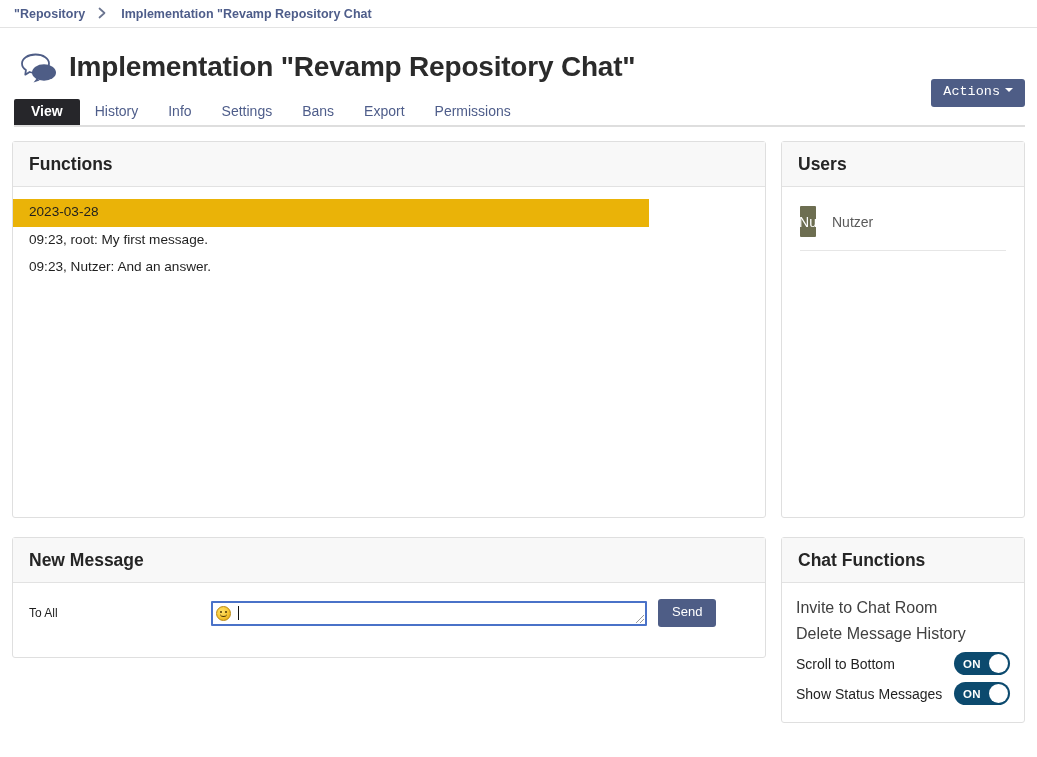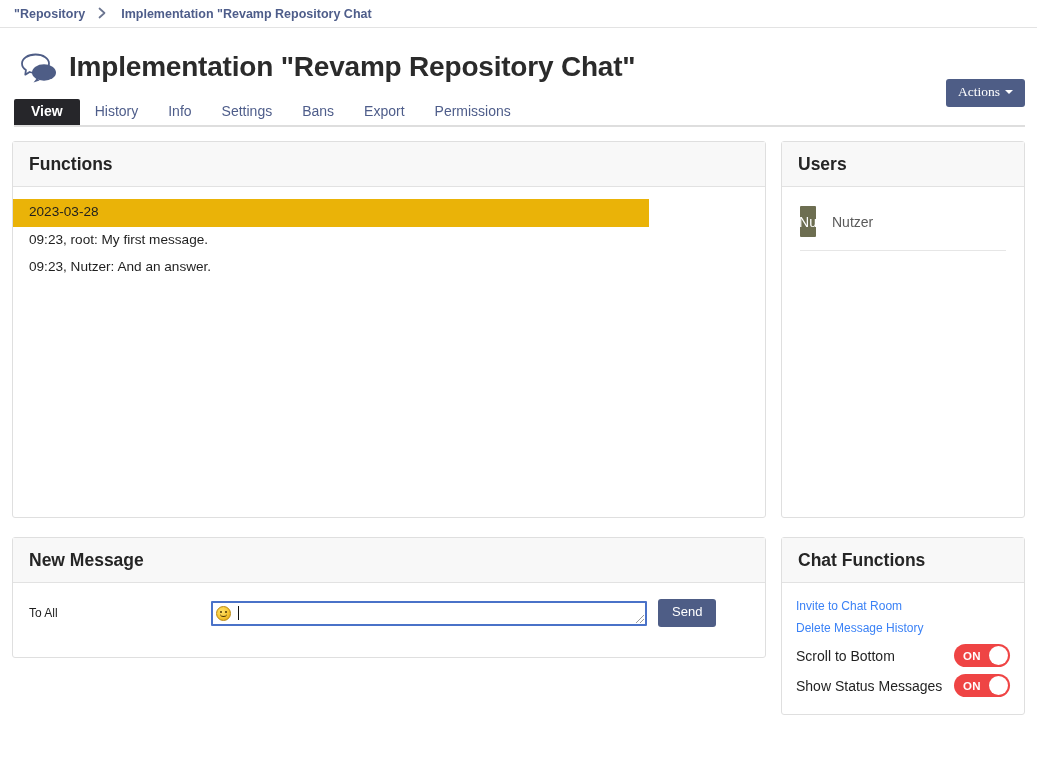--- a/index.html
+++ b/index.html
@@ -57,21 +57,21 @@
   .actions-button {
     position: absolute;
     right: 12px;
     top: 51px;
     background: #4e5d86;
     color: #ffffff;
     border: none;
     border-radius: 3px;
     padding: 6px 12px 7px 12px;
     font-size: 13.5px;
-    font-family: Liberation Serif, serif;
+    font-family: Liberation Mono, monospace;
     cursor: pointer;
     line-height: 1.1;
   }
   .caret {
     display: inline-block;
     margin-left: 5px;
     border-left: 4px solid transparent;
     border-right: 4px solid transparent;
     border-top: 4px solid #ffffff;
     vertical-align: middle;
@@ -243,36 +243,36 @@
     margin-left: 11px;
     cursor: pointer;
     font-family: "Liberation Sans", sans-serif;
     line-height: 1.15;
   }
 
   
   .cf-panel .panel-body { padding: 13px 14px 14px 14px; }
   .cf-link {
     display: block;
-    font-size: 12px;
-    color: #3b82f6;
+    font-size: 16px;
+    color: #404040;
     text-decoration: none;
     padding: 3px 0 5px 0;
     cursor: pointer;
   }
   .cf-toggle-row {
     display: flex;
     align-items: center;
     justify-content: space-between;
     padding: 4px 0 3px 0;
   }
   .cf-toggle-label { font-size: 14px; color: #1f1f1f; }
   .toggle {
     width: 56px; height: 23px;
-    background: #ef4444;
+    background: #0c4a6e;
     border-radius: 12px;
     position: relative;
     cursor: pointer;
     flex: 0 0 auto;
     display: flex;
     align-items: center;
   }
   .toggle .on-text {
     color: #ffffff;
     font-size: 11.5px;

